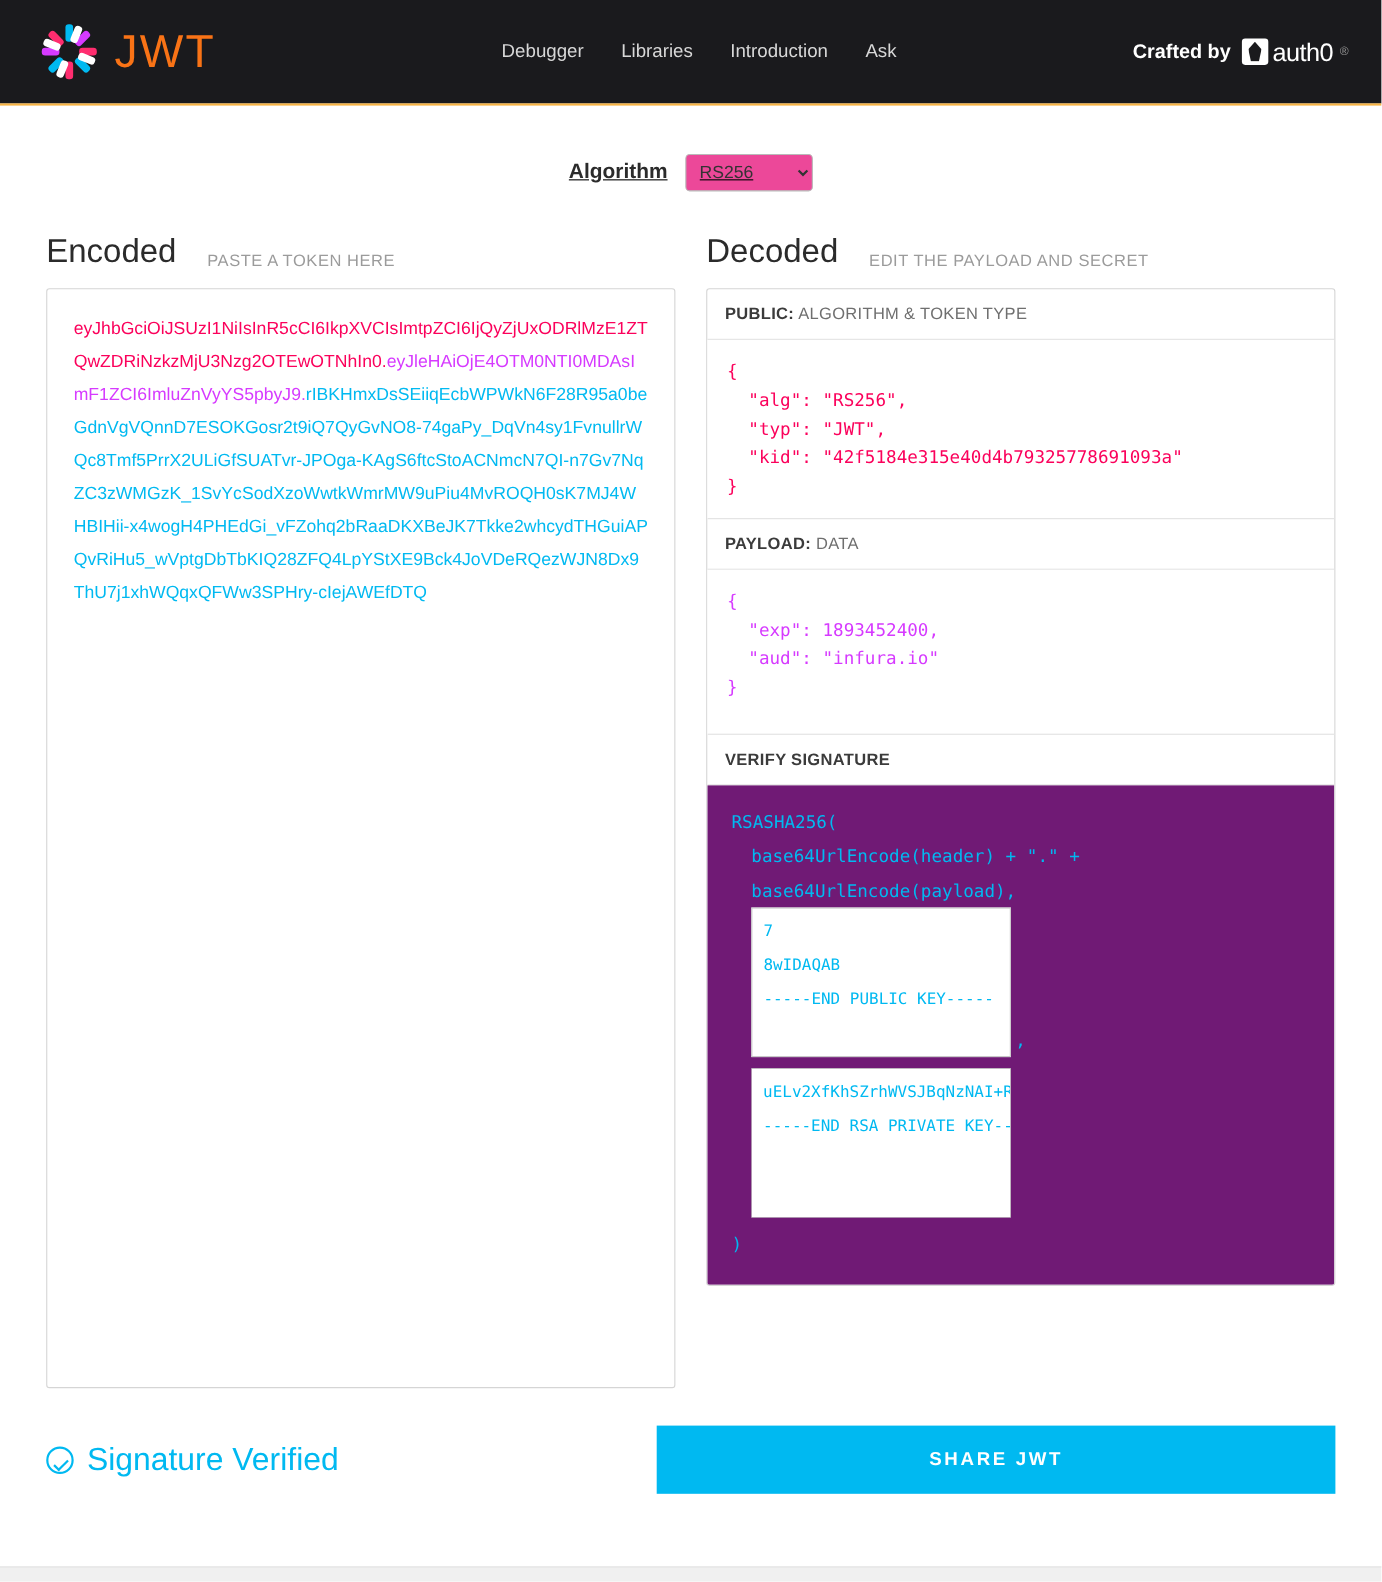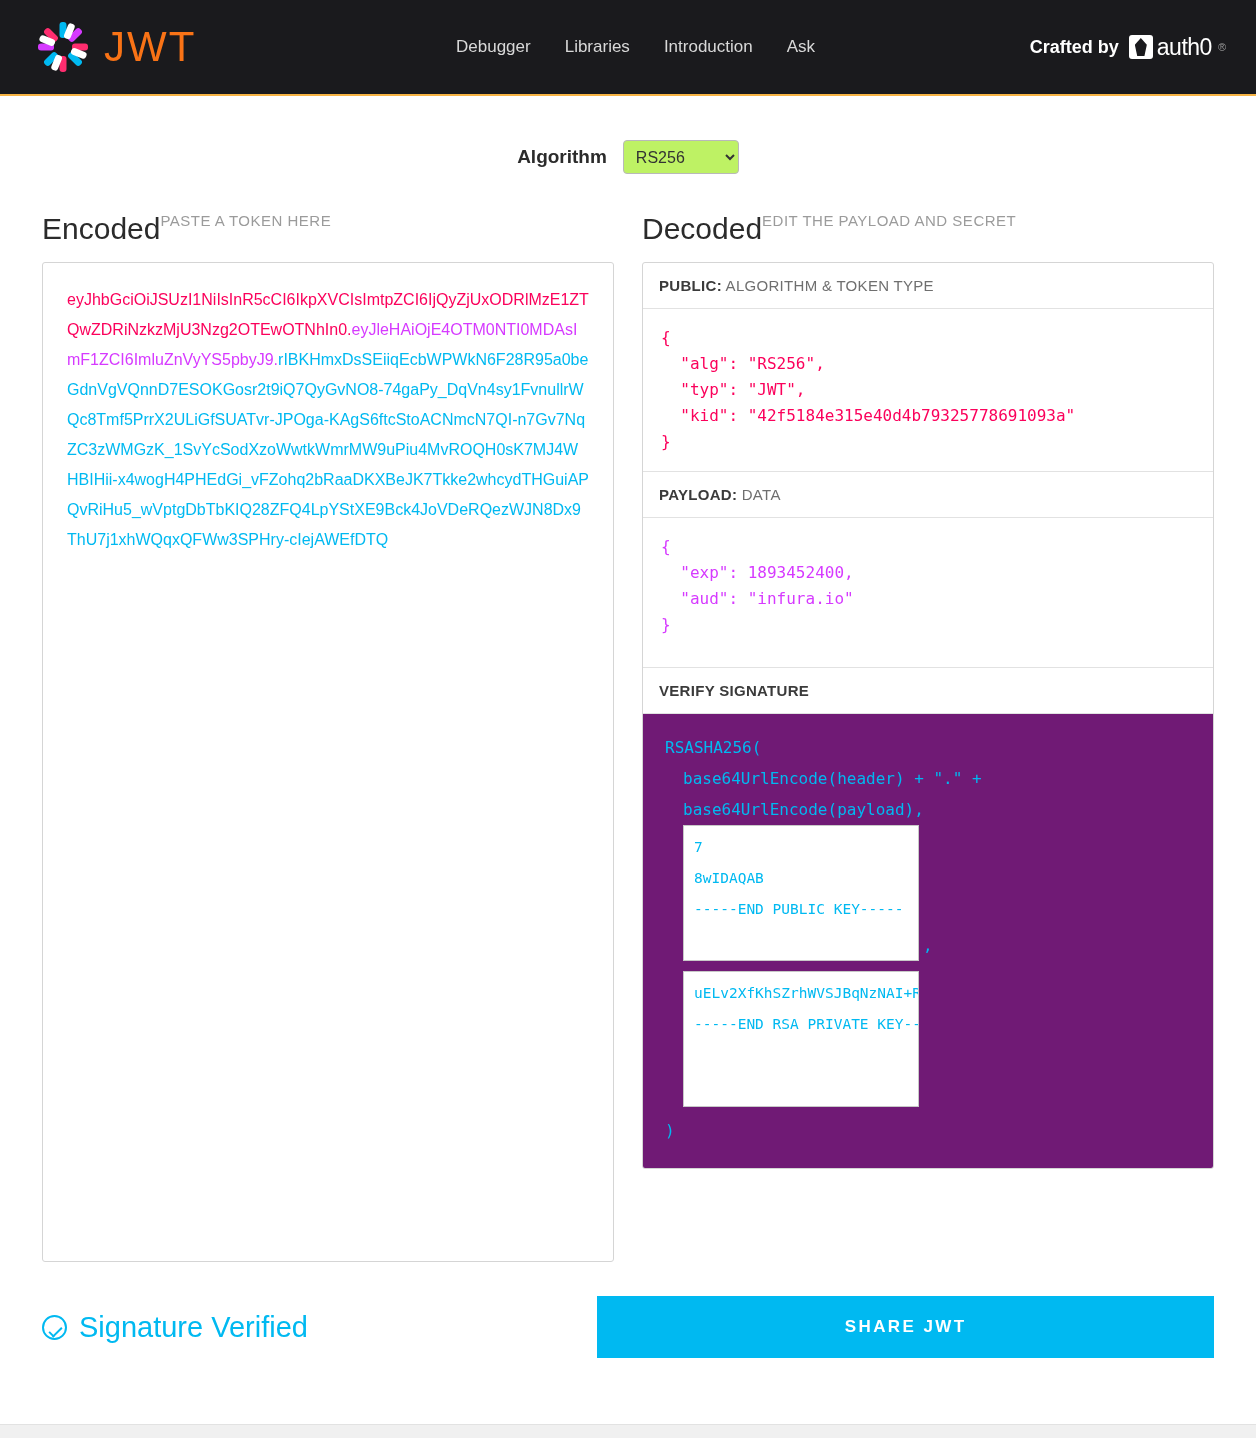--- a/index.html
+++ b/index.html
@@ -61,44 +61,45 @@
 
   .orange-rule {
     height: 2px; background: #f5a623; width: 1256px; opacity:.85;
   }
 
   
   .algo-row {
     display:flex; align-items:center; justify-content:center;
     gap: 16px;
     margin-top: 44px;
+    text-decoration: underline;
   }
   .algo-label { font-size: 19px; font-weight: bold; color:#2b2b2b; }
   .algo-select {
     width: 116px; height: 34px;
     border: 1px solid #b9b9b9;
     border-radius: 4px;
-    background: #bef264;
+    background: #ec4899;
     font-size: 16px;
     color:#333;
     padding: 0 8px;
     font-family: "Liberation Sans", sans-serif;
   }
 
   
   .cols {
     display:flex;
     gap: 28px;
     padding: 0 42px;
     margin-top: 38px;
   }
   .col-left { width: 572px; }
   .col-right { width: 572px; }
 
-  .col-head { display:flex; align-items: flex-start; gap: 0; margin-bottom: 16px; }
+  .col-head { display:flex; align-items: flex-end; gap: 28px; margin-bottom: 16px; }
   .col-title { font-size: 30px; color:#2b2b2b; font-weight: 400; }
   .col-sub { font-size: 15px; color:#9b9b9b; letter-spacing:.5px; text-transform: uppercase; }
 
   .encoded-box {
     border: 1px solid #d5d5d5;
     border-radius: 3px;
     height: 1000px;
     padding: 22px 24px;
     overflow: hidden;
     background:#fff;

